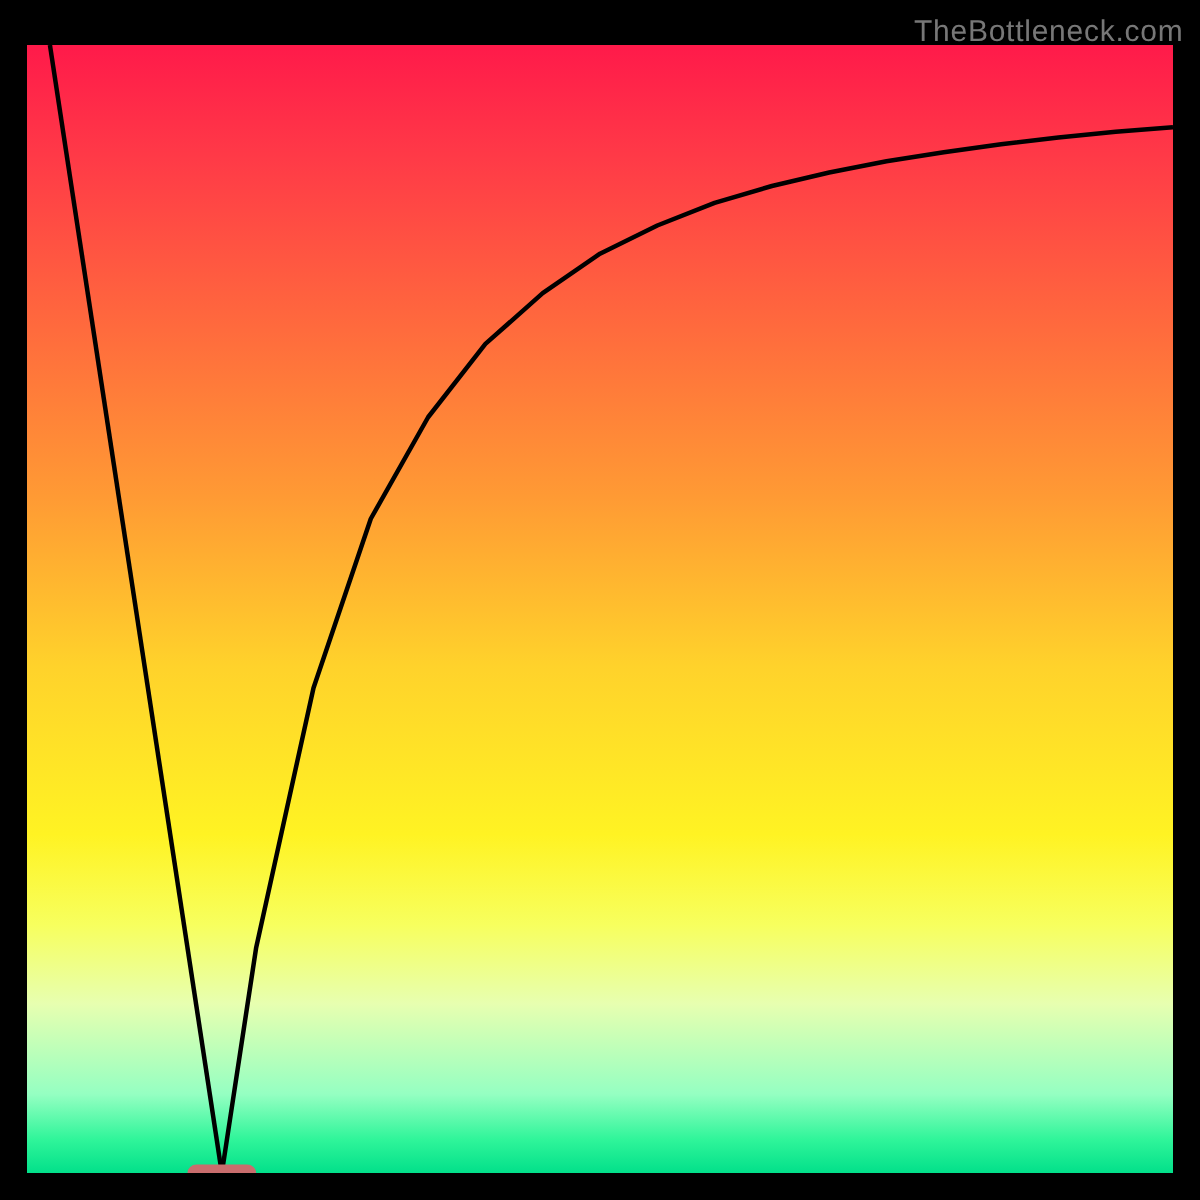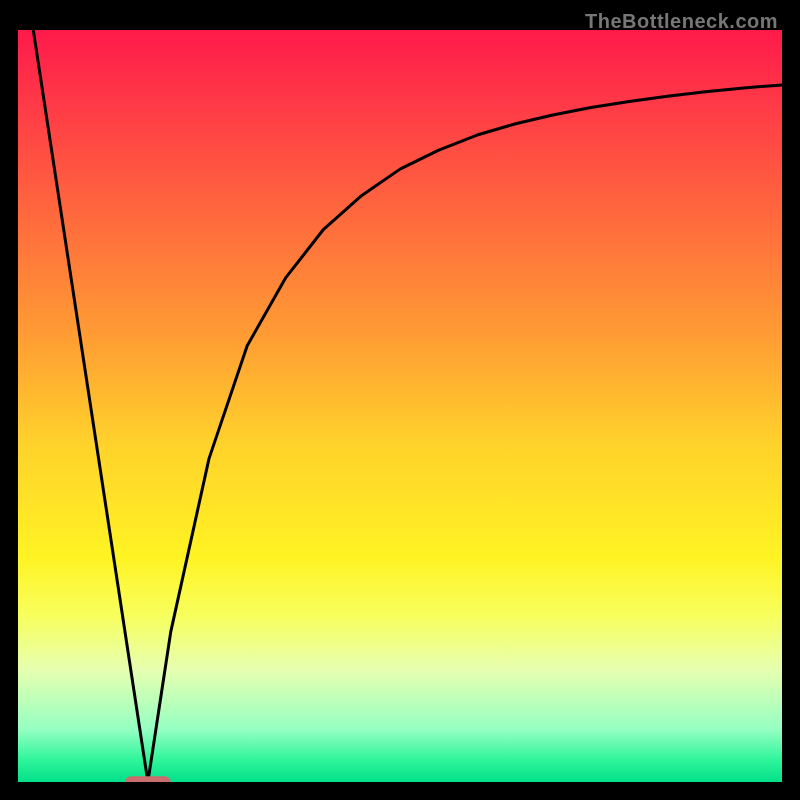--- a/index.html
+++ b/index.html
@@ -10,25 +10,25 @@
     }
     .outer {
       width: 800px;
       height: 800px;
       background: #000;
       position: relative;
     }
     .watermark {
       position: absolute;
       top: 10px;
-      right: 22px;
+      right: 11px;
       font-size: 20px;
       color: #777;
       letter-spacing: 0.5px;
-      font-weight: 700;
+      font-weight: 400;
       z-index: 10;
     }
     .plot-wrap {
       position: absolute;
       left: 18px;
       top: 30px;
       width: 764px;
       height: 752px;
       background: #000;
     }

